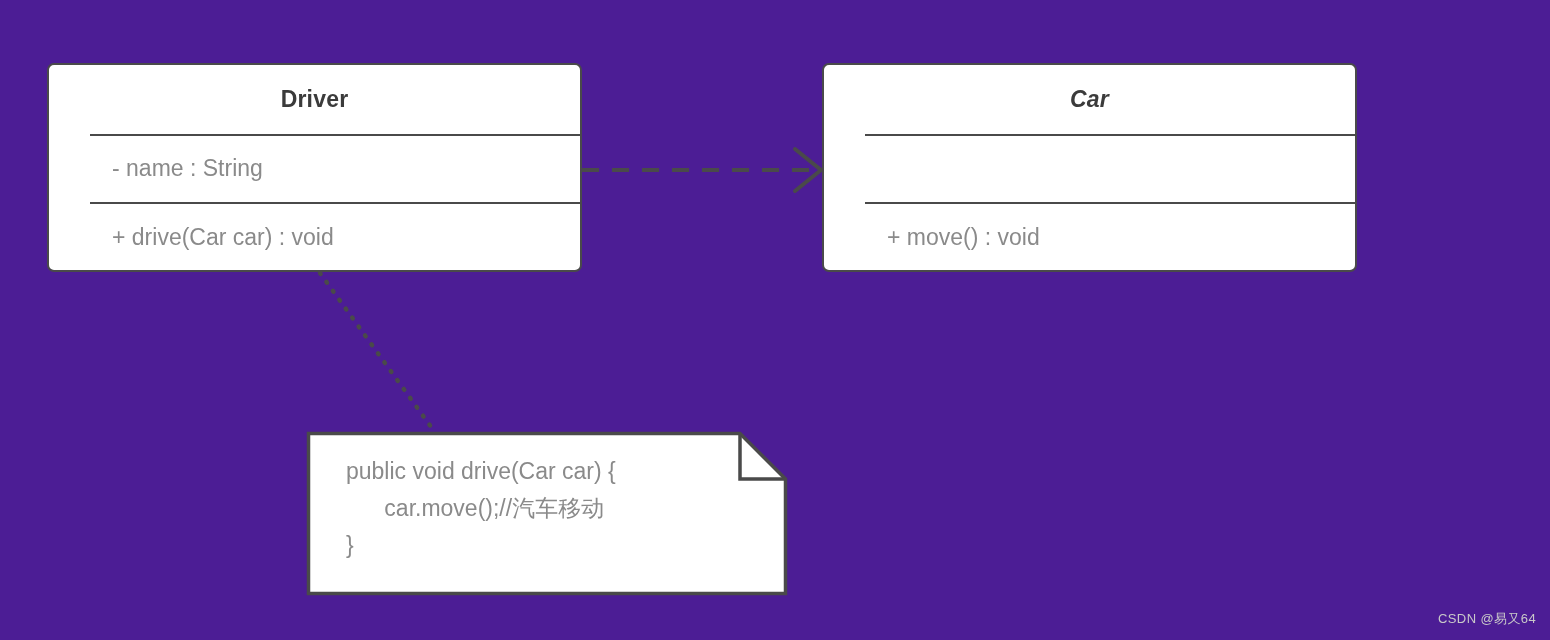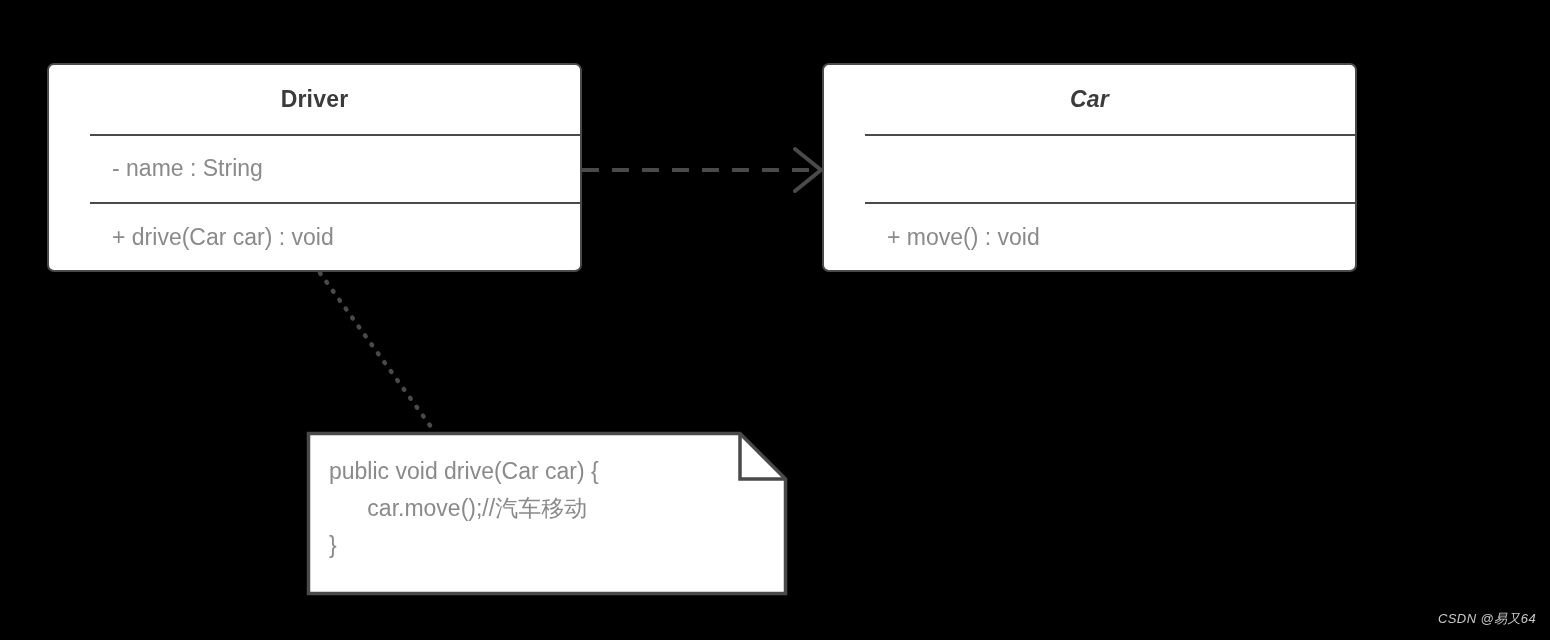--- a/index.html
+++ b/index.html
@@ -7,21 +7,21 @@
     padding: 0;
     background: #ffffff;
   }
   body {
     font-family: "Liberation Sans", "DejaVu Sans", sans-serif;
   }
   #canvas {
     position: relative;
     width: 1550px;
     height: 640px;
-    background: #000000;
+    background: #4c1d95;
     overflow: hidden;
   }
   #edges {
     position: absolute;
     left: 0;
     top: 0;
     width: 1550px;
     height: 640px;
     pointer-events: none;
   }
@@ -61,21 +61,21 @@
     white-space: nowrap;
   }
 
   
   .uml-note {
     position: absolute;
     box-sizing: border-box;
   }
   .uml-note .note-text {
     position: absolute;
-    left: 23px;
+    left: 40px;
     top: 24px;
     font-size: 23px;
     color: #8a8a8a;
     line-height: 37px;
     white-space: pre;
   }
 
   
   .watermark {
     position: absolute;
@@ -117,15 +117,15 @@
   <div class="uml-note" style="left:306px; top:431px; width:482px; height:165px;">
     <svg width="482" height="165" viewBox="0 0 482 165" xmlns="http://www.w3.org/2000/svg" style="position:absolute;left:0;top:0;">
       <path d="M 2.5 2.5 L 434 2.5 L 479.5 48 L 479.5 162.5 L 2.5 162.5 Z" fill="#ffffff" stroke="#4a4a4a" stroke-width="3.5" stroke-linejoin="miter"></path>
       <path d="M 434 2.5 L 434 48 L 479.5 48" fill="none" stroke="#4a4a4a" stroke-width="3.5" stroke-linejoin="miter"></path>
     </svg>
     <div class="note-text" style="top:22px;">public void drive(Car car) {</div>
     <div class="note-text" style="top:59px;">      car.move();//汽车移动</div>
     <div class="note-text" style="top:96px;">}</div>
   </div>
 
-  <div class="watermark" style="left:1438px; top:610px;font-style:italic;">CSDN @易又64</div>
+  <div class="watermark" style="left:1438px; top:610px;">CSDN @易又64</div>
 
 </div>
 
 </body></html>

